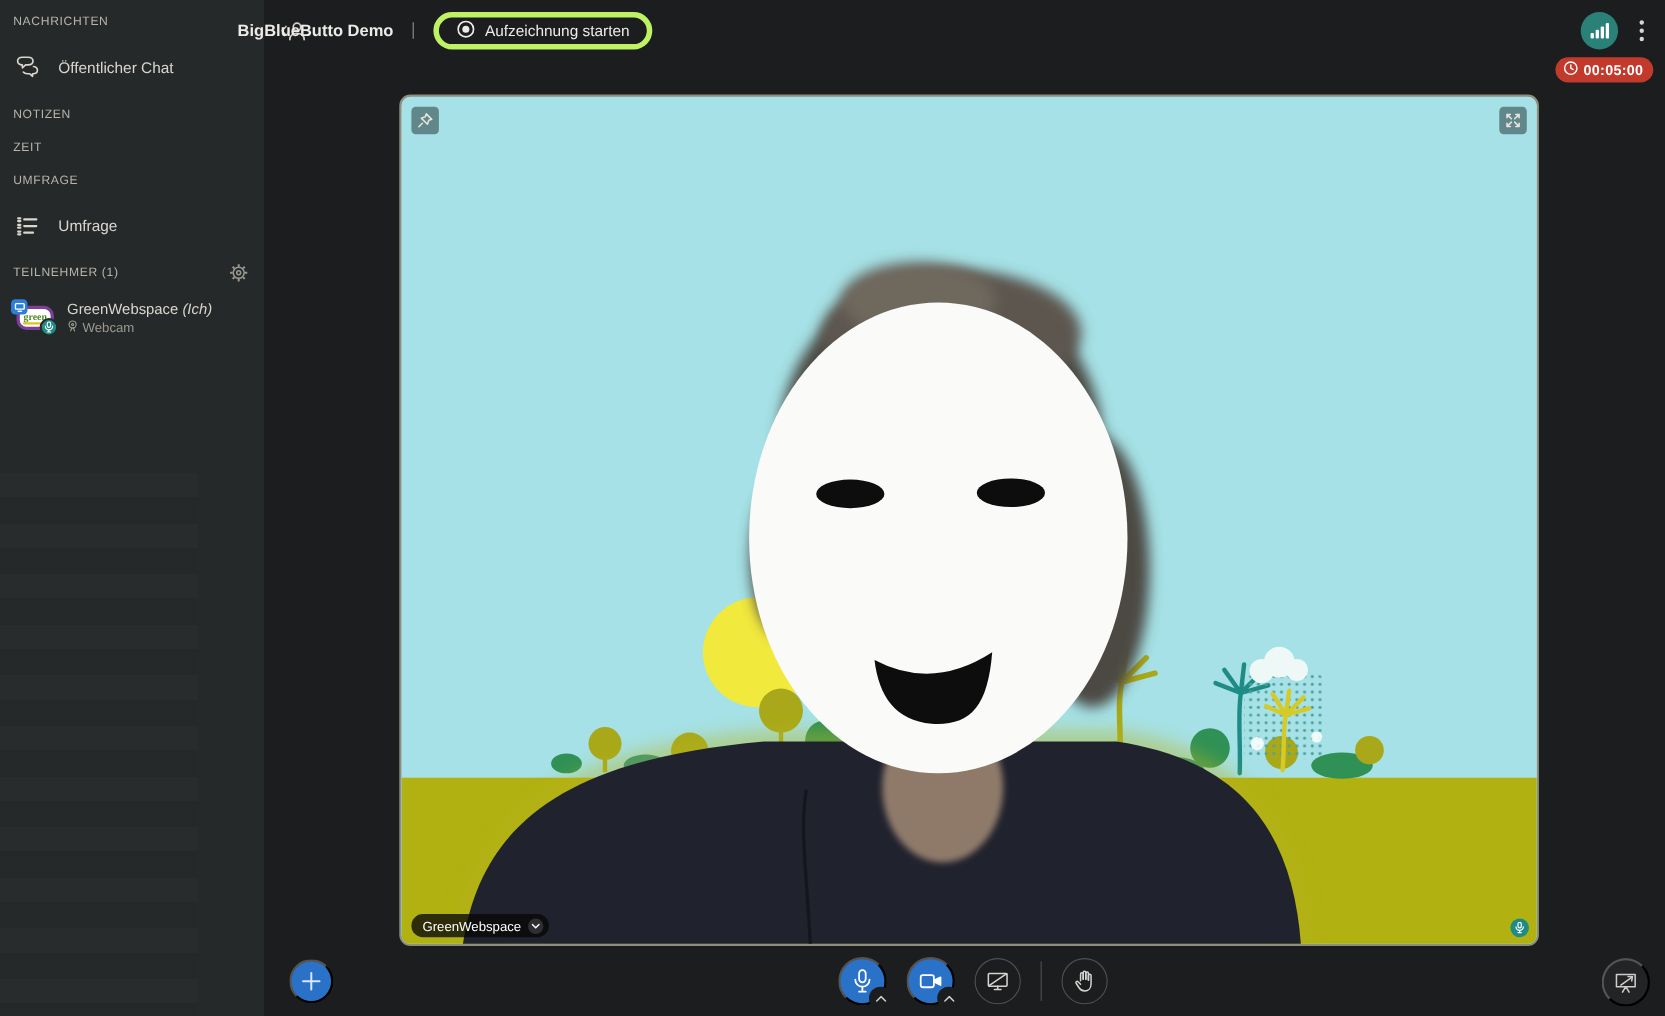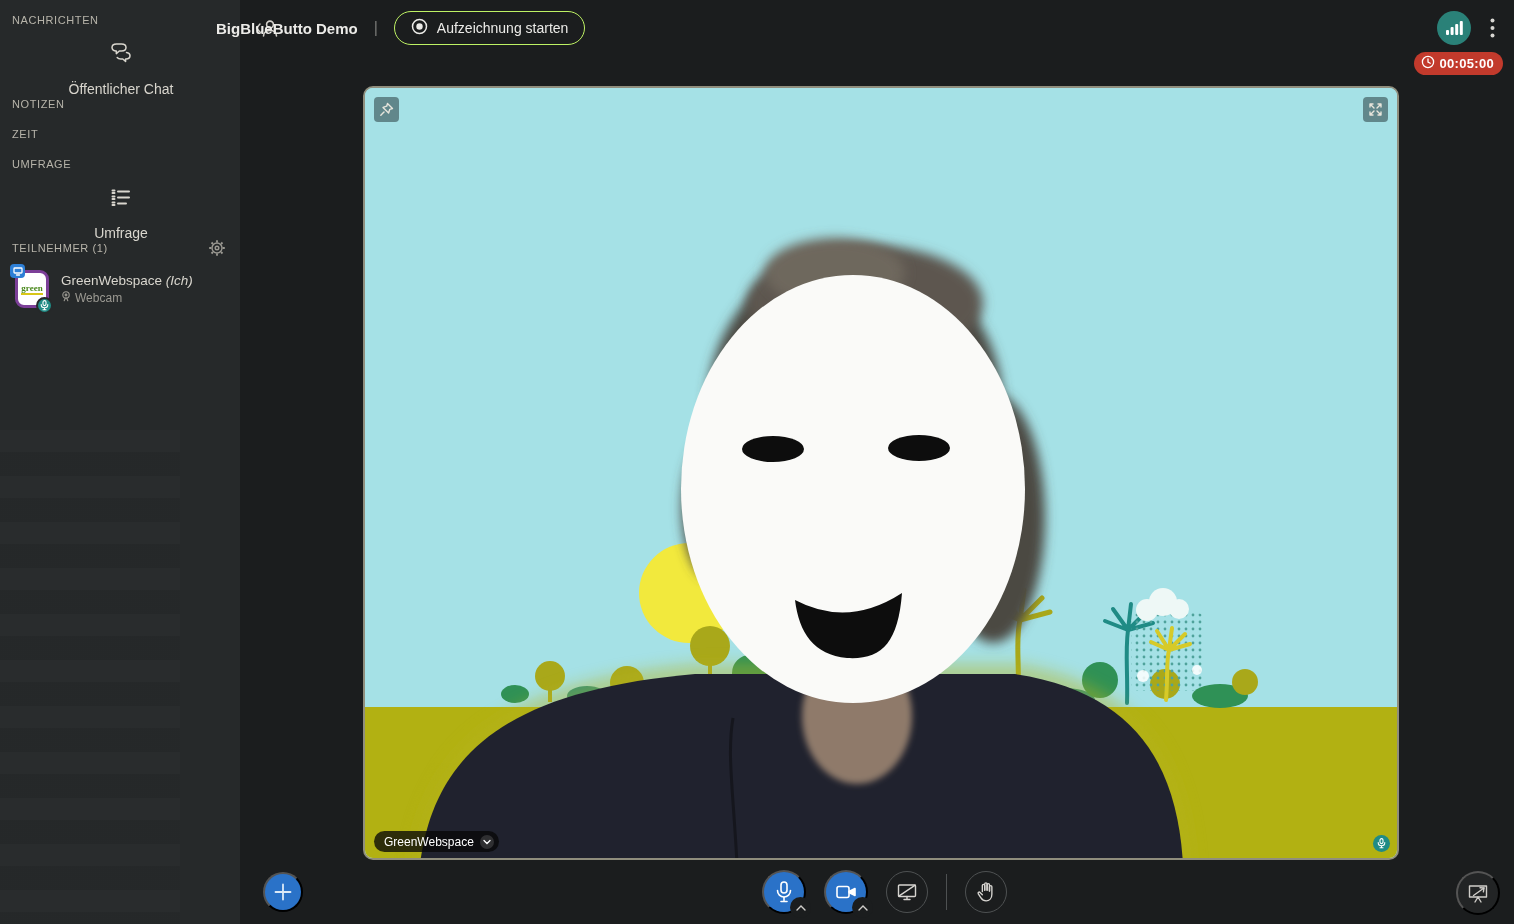--- a/index.html
+++ b/index.html
@@ -10,46 +10,46 @@
   
   .sidebar { position:absolute; left:0; top:0; width:240px; height:924px;
     background:#26292a; overflow:hidden; }
   .sidebar::after{ content:""; position:absolute; left:0; top:430px; width:180px; bottom:0;
     background:repeating-linear-gradient(180deg, rgba(255,255,255,0.015) 0 22px, rgba(0,0,0,0.02) 22px 46px);
     pointer-events:none; }
   .sec-header { margin:10px 12px 0 12px; height:20px; display:flex; align-items:center;
     justify-content:space-between; color:#b7b4aa; font-size:11px; font-weight:normal;
     letter-spacing:.6px; }
   .side-item { margin:10px 0 12px 0; height:42px; display:flex; align-items:center;
-    gap:15px; padding-left:2px; color:#d9d6ce; font-size:14px; cursor:pointer;flex-direction:column; }
+    gap:15px; padding-left:12px; color:#d9d6ce; font-size:14px; cursor:pointer; }
   .side-item .ic { width:26px; height:26px; display:flex; align-items:center; justify-content:center; }
   .side-item svg, .sec-header svg { display:block; }
   .gear-btn { width:22px; height:22px; display:flex; align-items:center; justify-content:center; cursor:pointer; }
 
   .participant { margin-top:10px; height:42px; display:flex; align-items:center; gap:12px; padding-left:15px; }
-  .avatar { position:relative; width:34px; height:38px; background:#ffffff; border:3px solid #7c3f98;
+  .avatar { position:relative; width:34px; height:22px; background:#ffffff; border:3px solid #7c3f98;
     border-radius:9px; display:flex; align-items:center; justify-content:center; }
   .avatar .logo-text { color:#4c8a1f; font-size:9px; font-weight:bold; font-family:"Liberation Serif", serif;
     border-bottom:2px solid #d8c616; line-height:10px; }
   .badge-desktop { position:absolute; left:-8px; top:-9px; width:15px; height:14px; background:#2d7fd6;
     border-radius:4px; display:flex; align-items:center; justify-content:center; }
   .badge-mic { position:absolute; right:-7px; bottom:-9px; width:17px; height:17px; background:#1f8b85;
     border:2px solid #26292a; border-radius:50%; display:flex; align-items:center; justify-content:center; }
   .p-name { color:#d9d6ce; font-size:13.5px; }
   .p-name .me { font-style:italic; }
   .p-status { margin-top:3px; color:#9b9992; font-size:12px; display:flex; align-items:center; gap:4px; }
 
   
   .topbar { position:absolute; left:240px; right:0; top:0; height:56px; }
   .nav-toggle { position:absolute; left:14px; top:16px; cursor:pointer; }
   .title-group { position:absolute; left:0; right:0; top:0; height:56px; display:flex;
     align-items:center; justify-content:flex-start; gap:16px; transform:translateX(-24px); }
   .meeting-title { color:#ecebe8; font-size:15px; font-weight:bold; }
   .title-sep { color:#777775; font-size:16px; font-weight:300; }
-  .record-pill { height:34px; border:1px solid #bef264; border-radius:17px; display:flex;
+  .record-pill { height:34px; border:5px solid #bef264; border-radius:17px; display:flex;
     align-items:center; gap:9px; padding:0 16px; color:#ecebe8; font-size:14px; cursor:pointer;
     background:transparent; }
   .top-right { position:absolute; right:14px; top:11px; display:flex; align-items:center; gap:13px; }
   .conn-circle { width:34px; height:34px; border-radius:50%; background:#2a8178; display:flex;
     align-items:center; justify-content:center; cursor:pointer; }
   .dots-btn { width:16px; height:34px; display:flex; align-items:center; justify-content:center; cursor:pointer; }
   .timer-pill { position:absolute; right:11px; top:52px; height:23px; background:#c23a2c; border-radius:12px;
     display:flex; align-items:center; gap:5px; padding:0 9px 0 7px; color:#ffffff; font-size:13px;
     font-weight:bold; letter-spacing:.3px;text-align:center; }
 

